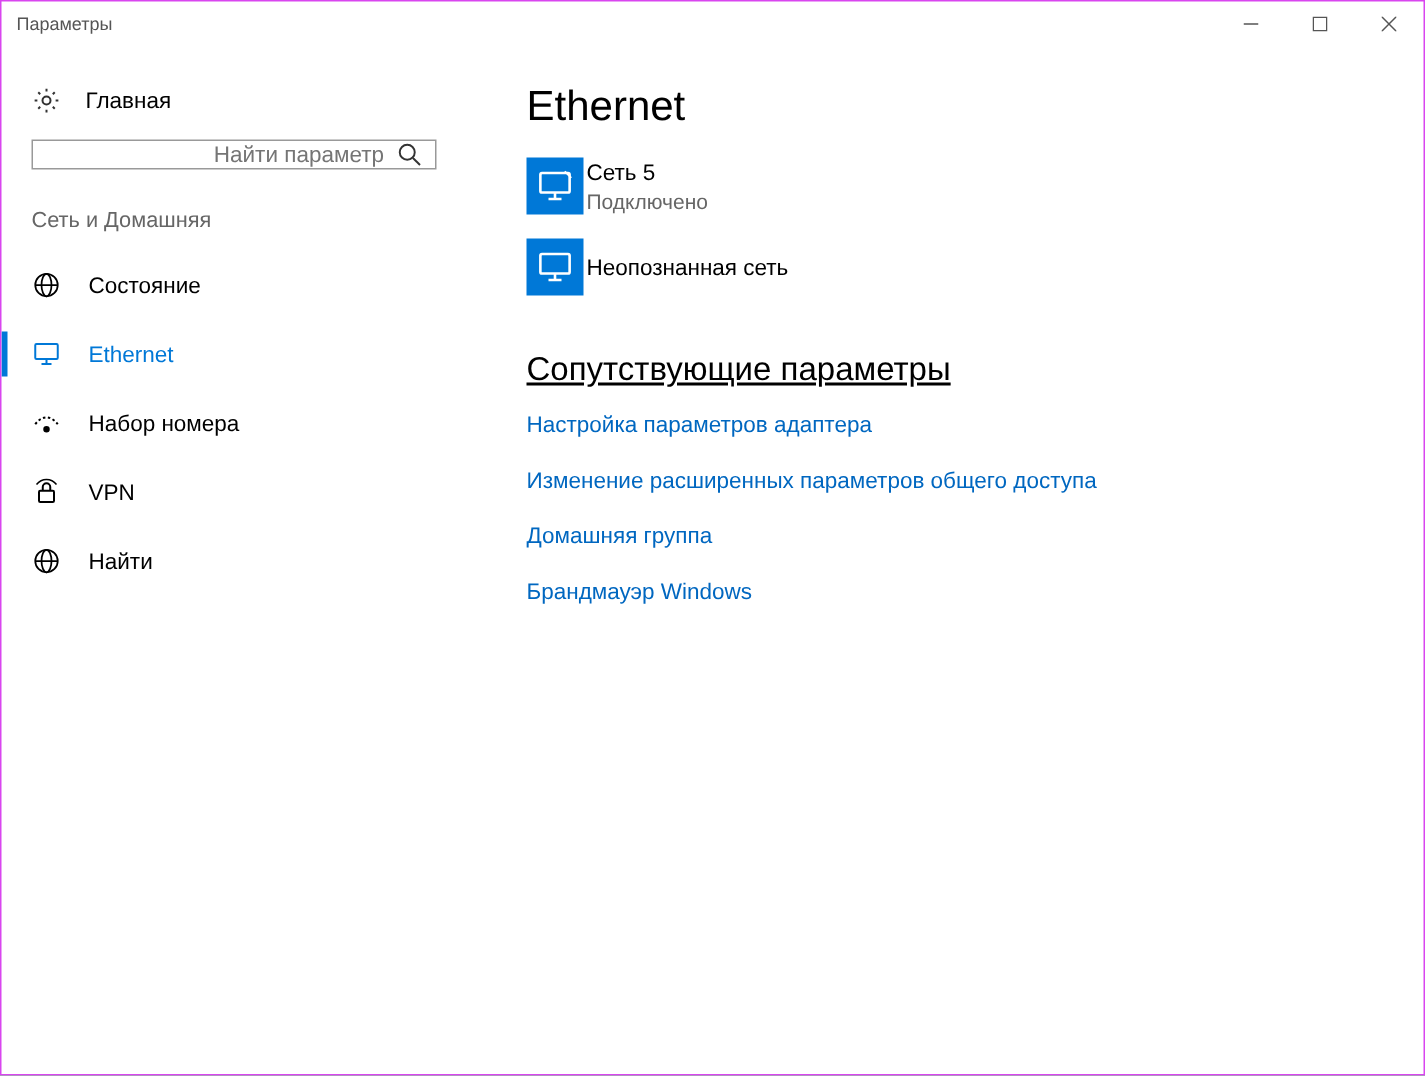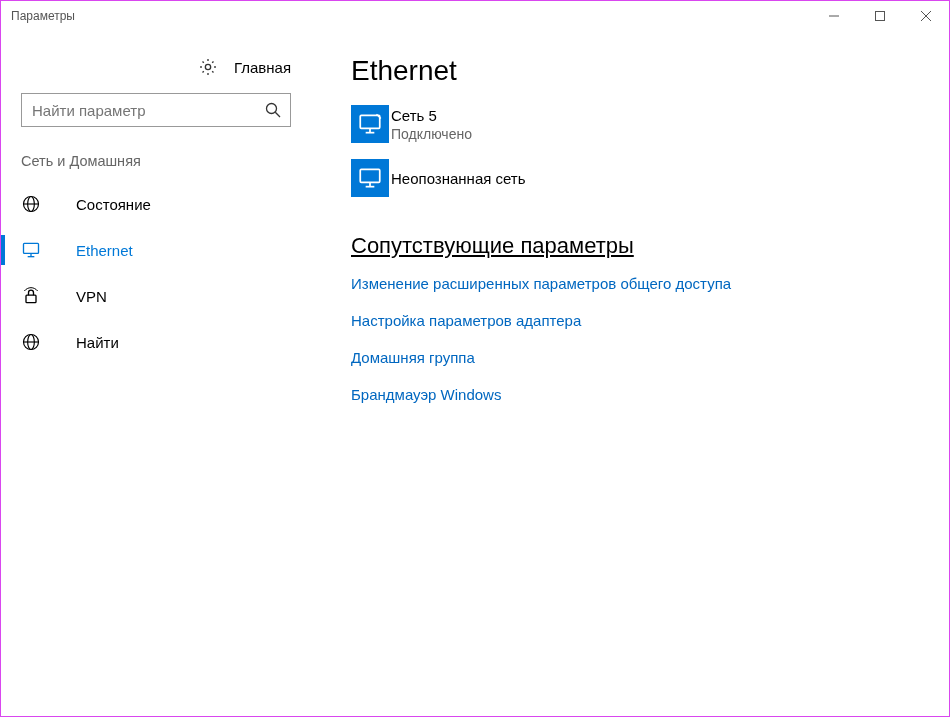--- a/index.html
+++ b/index.html
@@ -26,40 +26,40 @@
 
   .content { flex: 1; display: flex; overflow: hidden; }
 
   
   .sidebar {
     width: 310px; padding: 16px 0 0 0;
     display: flex; flex-direction: column;
   }
   .home-row {
     display: flex; align-items: center; gap: 16px; padding: 10px 20px;
-    font-size: 15px; color: #000; justify-content: flex-end;
+    font-size: 15px; color: #000;
   }
   .search-wrap { padding: 6px 20px 8px 20px; }
   .search {
-    width: 100%; height: 34px; border: 1px solid #999; padding: 0 34px 0 10px;
-    font-size: 15px; position: relative; background: #fff;
+    width: 100%; height: 20px; border: 1px solid #999; padding: 0 34px 0 10px;
+    font-size: 15px; position: relative; background: #fff; text-align: right;
   }
   .search-box { position: relative; }
   .search-icon {
     position: absolute; right: 10px; top: 50%; transform: translateY(-50%);
     color: #333; pointer-events: none;
   }
 
   .category-label {
     padding: 18px 20px 12px 20px; color: #666; font-size: 14.5px;
   }
 
   .nav { display: flex; flex-direction: column; }
   .nav-item {
-    display: flex; align-items: center; gap: 35px; height: 46px;
+    display: flex; align-items: center; gap: 18px; height: 46px;
     padding: 0 20px; font-size: 15px; color: #000; cursor: default;
   }
   .nav-item.active { color: #0078d7; position: relative; }
   .nav-item.active::before {
     content: ""; position: absolute; left: 0; top: 8px; bottom: 8px; width: 4px;
     background: #0078d7;
   }
   .nav-icon { width: 20px; height: 20px; display: flex; align-items: center; justify-content: center; flex-shrink: 0; }
 
   
@@ -154,20 +154,29 @@
           <span class="nav-icon">
             <svg width="20" height="20" viewBox="0 0 24 24" fill="none" stroke="#0078d7" stroke-width="1.6">
               <rect x="3" y="4" width="18" height="12" rx="1"></rect>
               <line x1="8" y1="20" x2="16" y2="20"></line>
               <line x1="12" y1="16" x2="12" y2="20"></line>
             </svg>
           </span>
           <span>Ethernet</span>
         </div>
 
+        <div class="nav-item">
+          <span class="nav-icon">
+            <svg width="20" height="16" viewBox="0 0 24 18" fill="none" stroke="#000" stroke-width="1.6">
+              <path d="M3 10c2.5-3.5 6-5.5 9-5.5s6.5 2 9 5.5" stroke-dasharray="2 2"></path>
+              <circle cx="12" cy="14" r="1.8" fill="#000"></circle>
+            </svg>
+          </span>
+          <span>Набор номера</span>
+        </div>
 
         <div class="nav-item">
           <span class="nav-icon">
             <svg width="20" height="20" viewBox="0 0 24 24" fill="none" stroke="#000" stroke-width="1.6">
               <rect x="6" y="11" width="12" height="9" rx="1"></rect>
               <path d="M9 11V8a3 3 0 0 1 6 0v3"></path>
               <path d="M4 6c2-2.5 5-4 8-4s6 1.5 8 4" stroke-width="1.2"></path>
             </svg>
           </span>
           <span>VPN</span>
@@ -214,21 +223,21 @@
             <line x1="12" y1="16" x2="12" y2="20"></line>
           </svg>
         </div>
         <div class="net-text">
           <div class="name">Неопознанная сеть</div>
         </div>
       </div>
 
       <h2 class="section-title">Сопутствующие параметры</h2>
 
+      <a class="link">Настройка параметров адаптера</a>
       <a class="link">Изменение расширенных параметров общего доступа</a>
-      <a class="link">Настройка параметров адаптера</a>
       <a class="link">Домашняя группа</a>
       <a class="link">Брандмауэр Windows</a>
 
     </div>
 
   </div>
 </div>
 
 </body></html>

